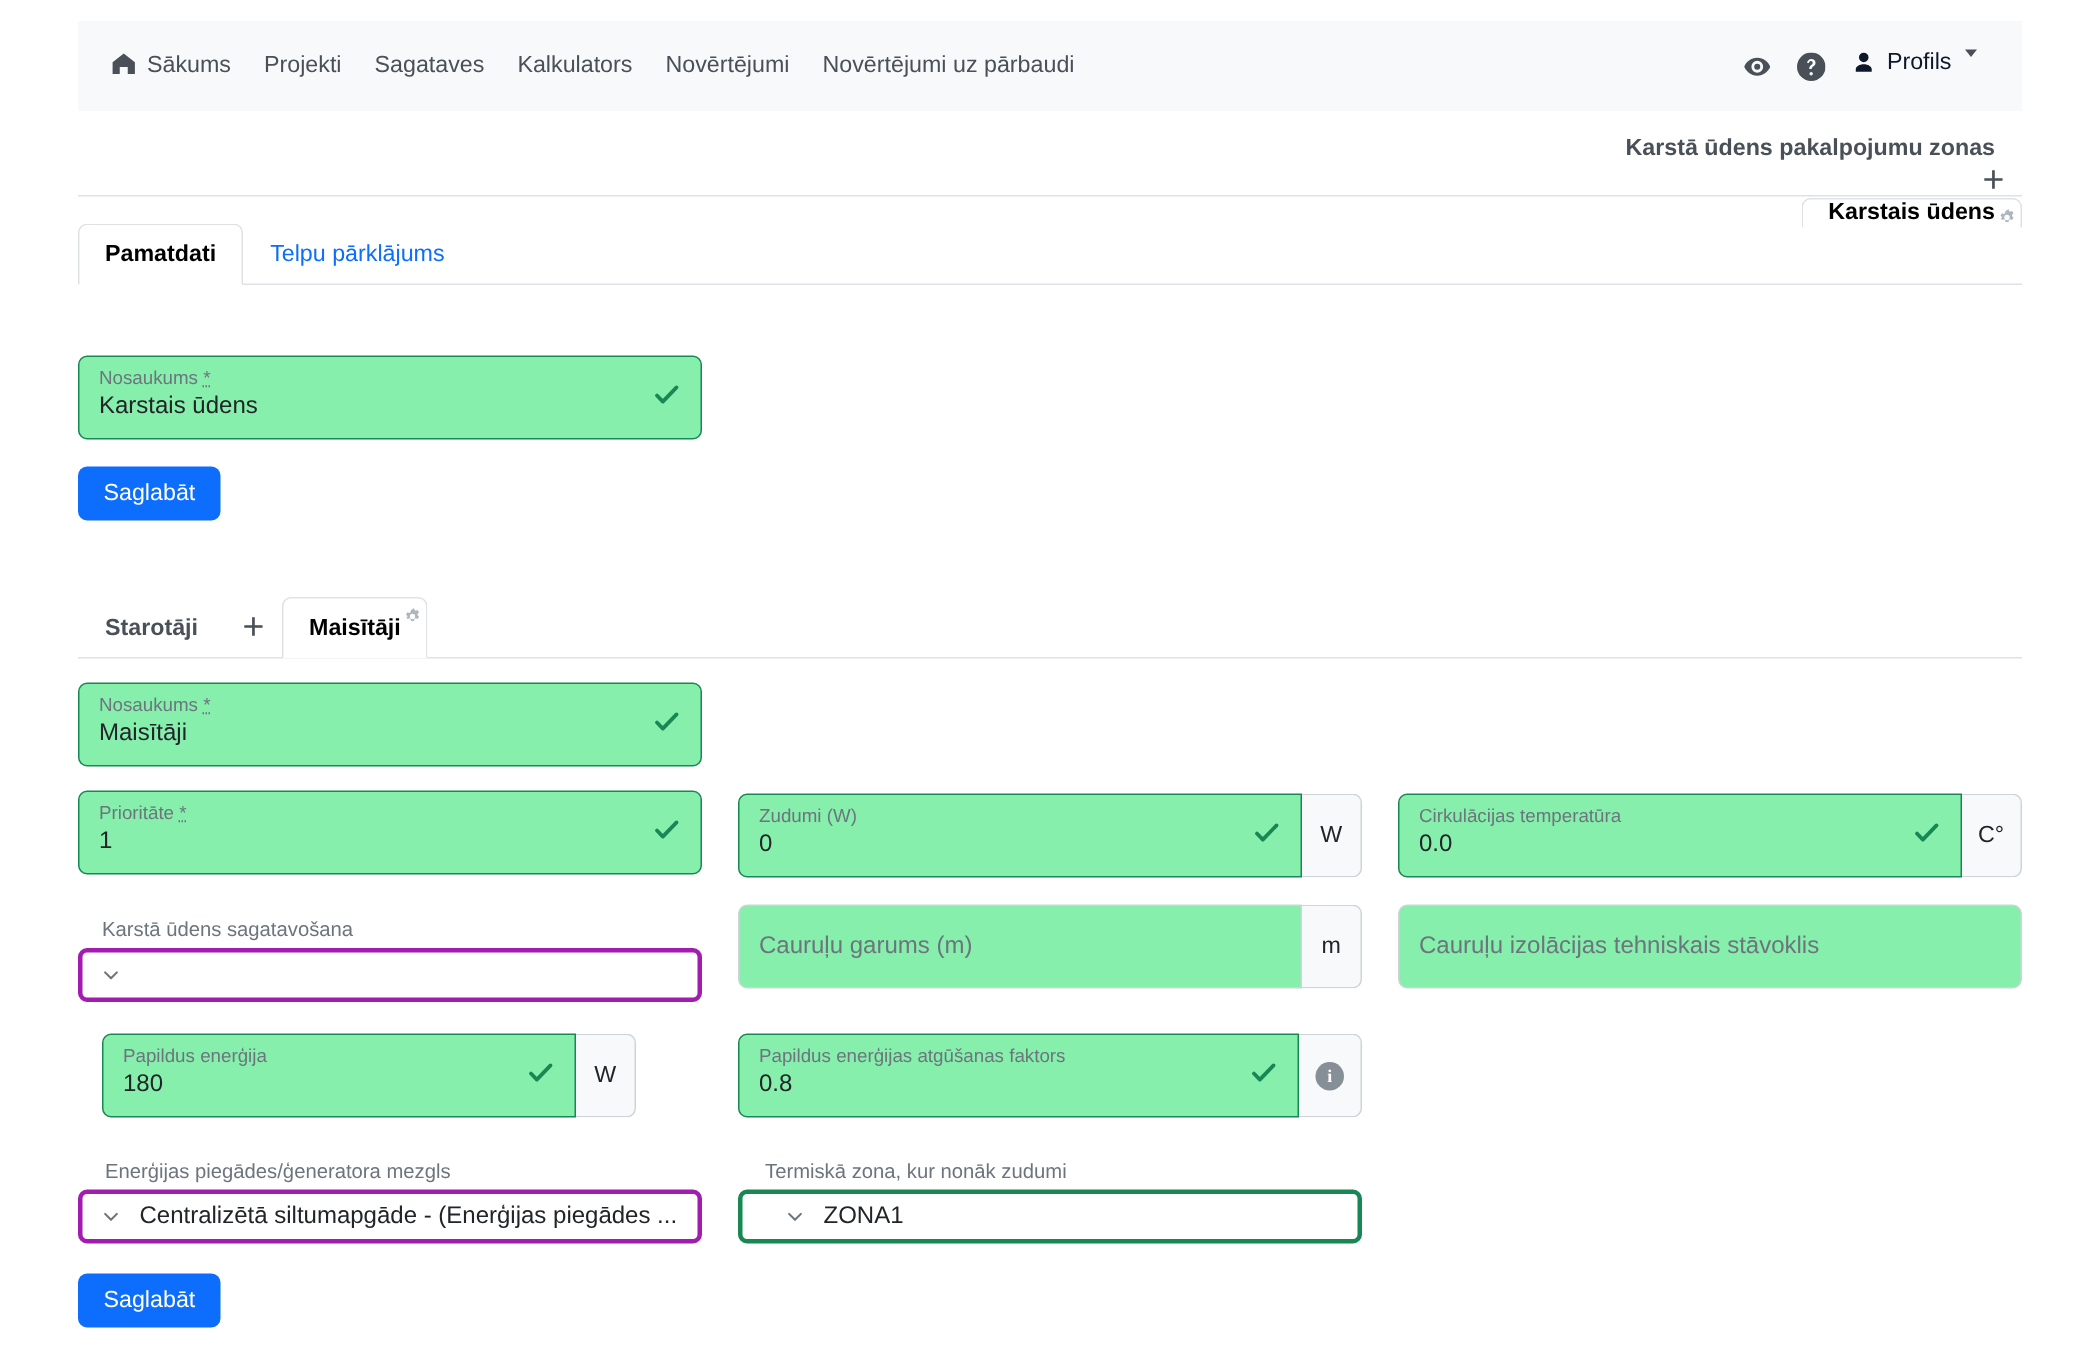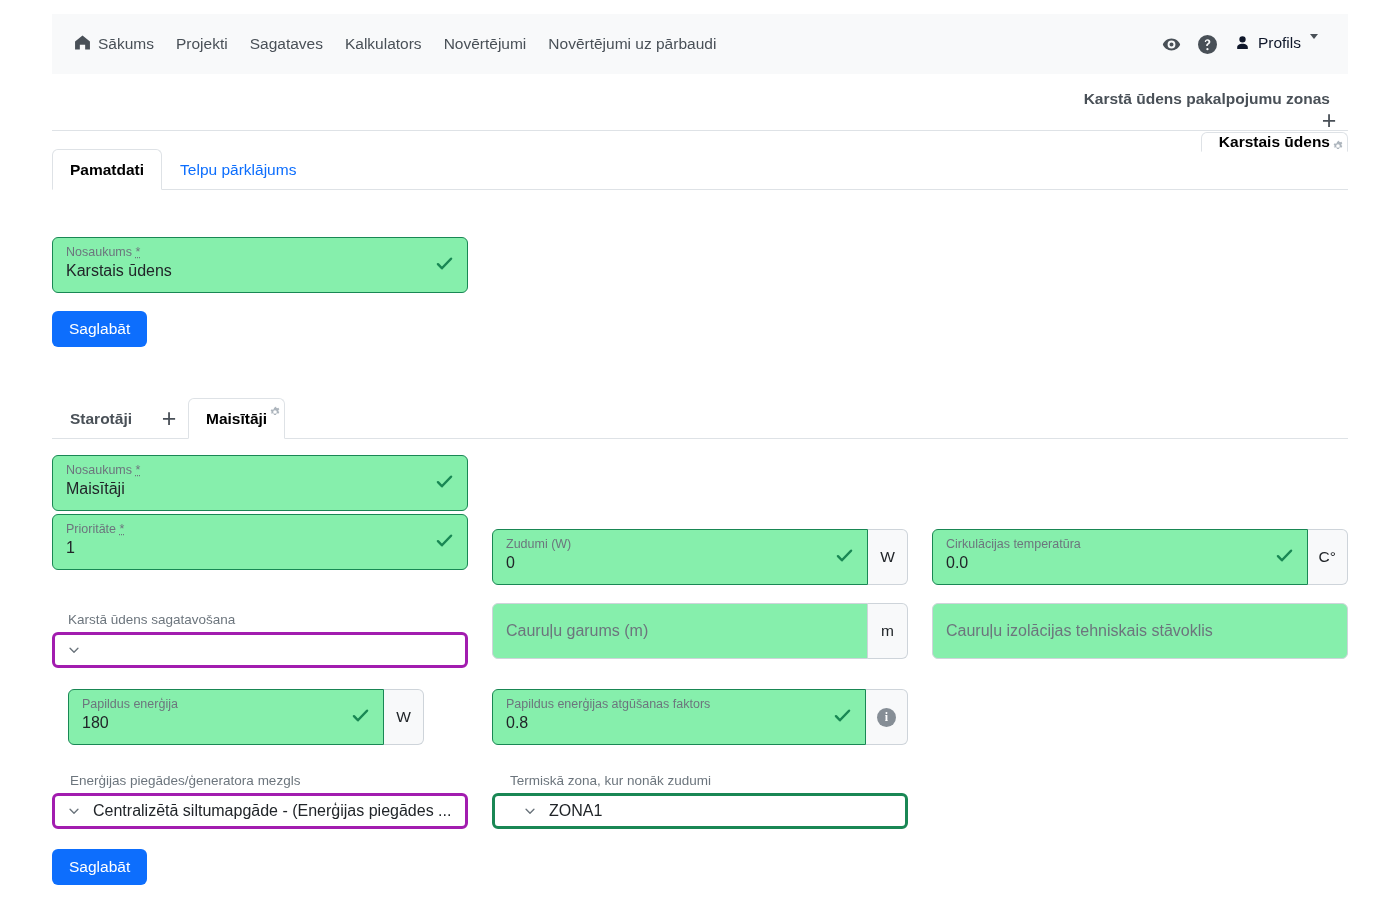--- a/index.html
+++ b/index.html
@@ -320,21 +320,21 @@
     </span>
     <span class="fld-value">Maisītāji</span>
     <span class="check-icon">
       <svg width="19" height="19" viewBox="0 0 16 16" fill="none" stroke="currentColor" stroke-width="2.1" stroke-linecap="round" stroke-linejoin="round">
           <path d="M2.5 8.6l3.3 3.4 7.7-8"></path>
         </svg>
     </span>
   </div>
 </div>
 
-<div class="field" style="left:52px; top:514px; width:416px; height:56px;">
+<div class="field" style="left:52px; top:527px; width:416px; height:56px;">
   <div class="fld-box valid">
     <span class="float-label">
       <span>Prioritāte</span>&nbsp;<span class="req-star">*</span>
     </span>
     <span class="fld-value">1</span>
     <span class="check-icon">
       <svg width="19" height="19" viewBox="0 0 16 16" fill="none" stroke="currentColor" stroke-width="2.1" stroke-linecap="round" stroke-linejoin="round">
           <path d="M2.5 8.6l3.3 3.4 7.7-8"></path>
         </svg>
     </span>

